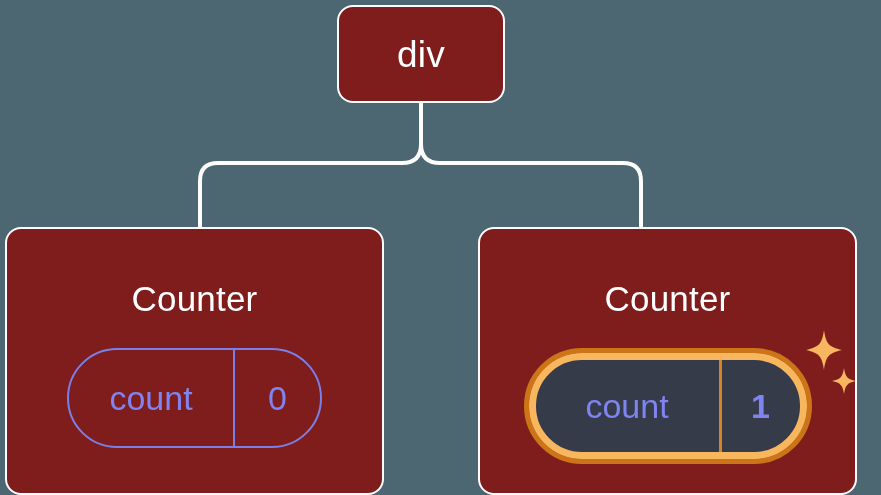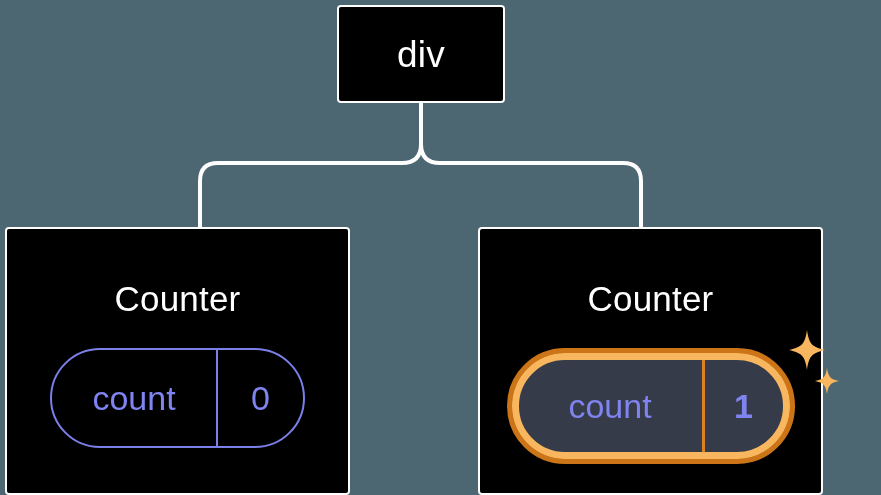--- a/index.html
+++ b/index.html
@@ -26,23 +26,23 @@
     top: 0;
     width: 881px;
     height: 495px;
     pointer-events: none;
   }
 
   
   .node {
     position: absolute;
     box-sizing: border-box;
-    background: #000000;
+    background: #7f1d1d;
     border: 2px solid #fdfdfd;
-    border-radius: 4px;
+    border-radius: 16px;
     display: flex;
     flex-direction: column;
     align-items: center;
   }
 
   .node-root {
     left: 337px;
     top: 5px;
     width: 168px;
     height: 98px;
@@ -51,21 +51,21 @@
 
   .node-title-root {
     color: #ffffff;
     font-size: 37px;
     line-height: 1;
     letter-spacing: 0.3px;
     font-weight: 400;
   }
 
   .node-child {
-    width: 345px;
+    width: 379px;
     height: 268px;
     top: 227px;
     align-items: center;
   }
   .node-child-left  { left: 5px; }
   .node-child-right { left: 478px; }
 
   .node-title {
     color: #ffffff;
     font-size: 35px;

